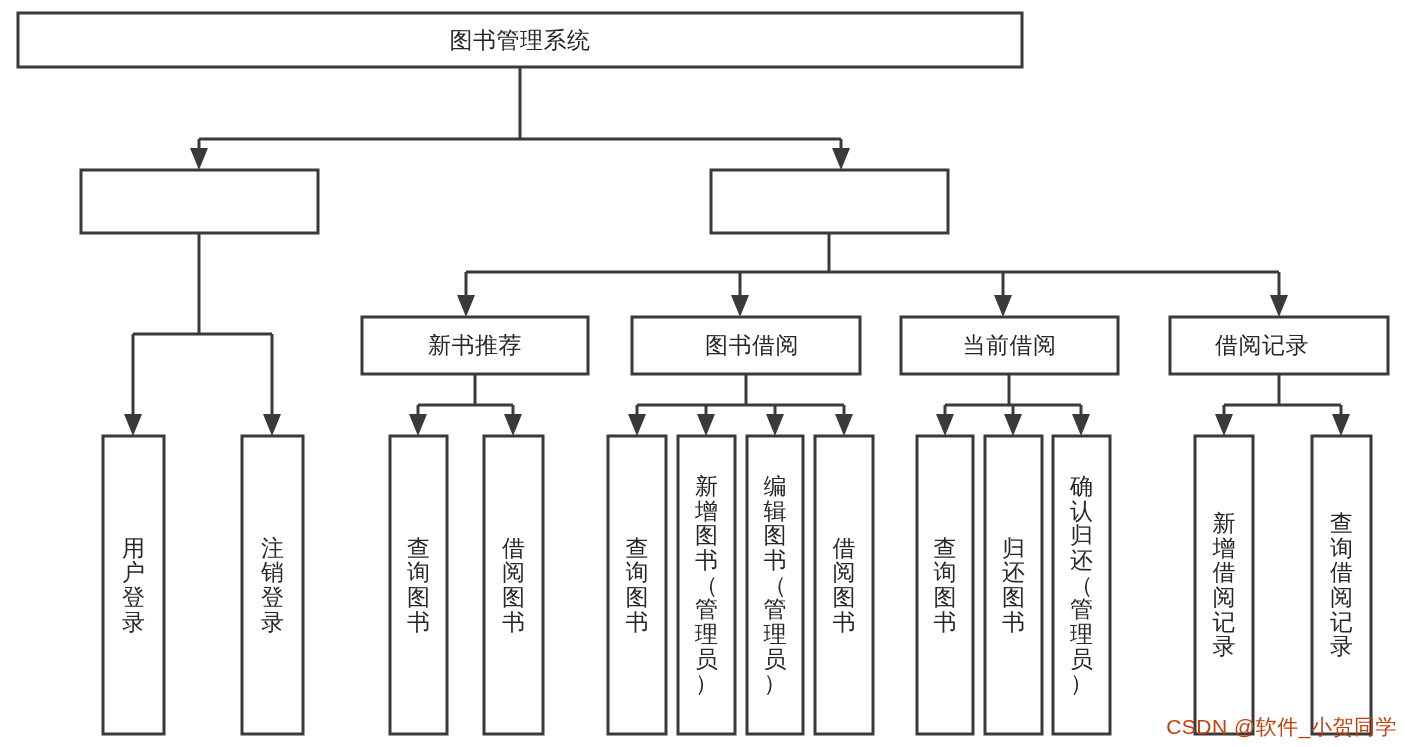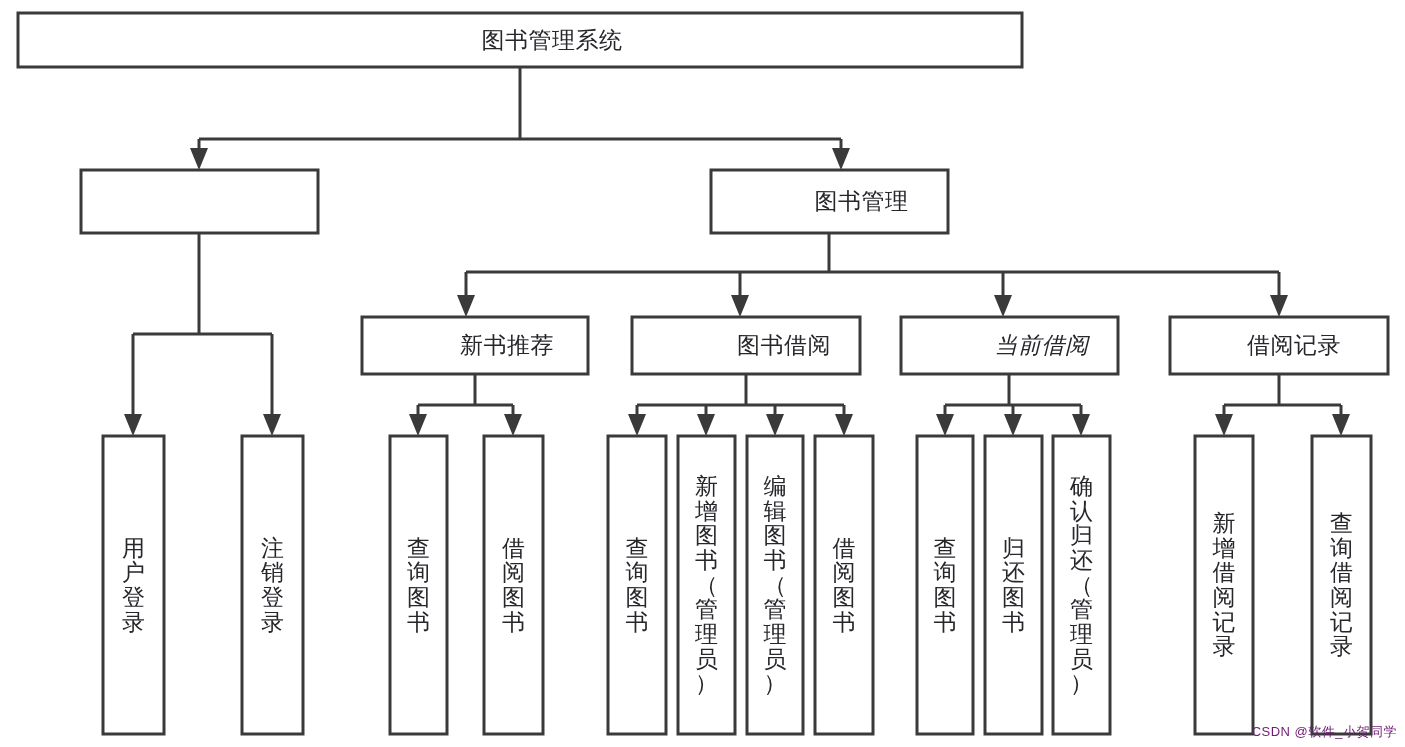--- a/index.html
+++ b/index.html
@@ -42,43 +42,42 @@
   .node-label-h {
     position: absolute;
     display: flex;
     align-items: center;
     justify-content: center;
     color: #26262b;
     font-size: 23px;
     letter-spacing: 0.5px;
     white-space: nowrap;
     pointer-events: none;
-    margin-left: 32px;
   }
   .node-label-v {
     position: absolute;
     display: flex;
     flex-direction: column;
     align-items: center;
     justify-content: center;
     color: #26262b;
     font-size: 23px;
     line-height: 1.07;
     pointer-events: none;
   }
   .node-label-v span {
     display: block;
     text-align: center;
   }
   .watermark {
     position: absolute;
     right: 8px;
     bottom: 6px;
-    font-size: 13px;
-    color: #701a75;
+    font-size: 21px;
+    color: #c2410c;
     letter-spacing: 0.5px;
     white-space: nowrap;
   }
 </style>
 </head>
 <body>
 
 <div id="diagram-root">
 
   <svg class="diagram-svg" viewBox="0 0 1405 747">
@@ -176,25 +175,24 @@
     <rect class="node-box" x="815" y="436" width="58" height="298"></rect>
     <rect class="node-box" x="917" y="436" width="56" height="298"></rect>
     <rect class="node-box" x="985" y="436" width="57" height="298"></rect>
     <rect class="node-box" x="1053" y="436" width="57" height="298"></rect>
     <rect class="node-box" x="1195" y="436" width="58" height="298"></rect>
     <rect class="node-box" x="1312" y="436" width="59" height="298"></rect>
   </svg>
 
   <div class="node-label-h" style="left: 18px; top: 13px; width: 1004px; height: 54px;">图书管理系统</div>
 
-  <div class="node-label-h" style="left: 711px; top: 170px; width: 237px; height: 63px;">图书管理</div>
 
   <div class="node-label-h" style="left: 362px; top: 317px; width: 226px; height: 57px; font-family: Liberation Mono, monospace;">新书推荐</div>
   <div class="node-label-h" style="left: 632px; top: 317px; width: 240px; height: 57px;">图书借阅</div>
-  <div class="node-label-h" style="left: 901px; top: 317px; width: 217px; height: 57px; font-style: italic;">当前借阅</div>
+  <div class="node-label-h" style="left: 901px; top: 317px; width: 217px; height: 57px;">当前借阅</div>
   <div class="node-label-h" style="left: 1170px; top: 317px; width: 184px; height: 57px;">借阅记录</div>
 
   <div class="node-label-v" style="left: 103px; top: 436px; width: 61px; height: 298px;">
       <span>用</span>
       <span>户</span>
       <span>登</span>
       <span>录</span>
     </div>
   <div class="node-label-v" style="left: 242px; top: 436px; width: 61px; height: 298px;">
       <span>注</span>

